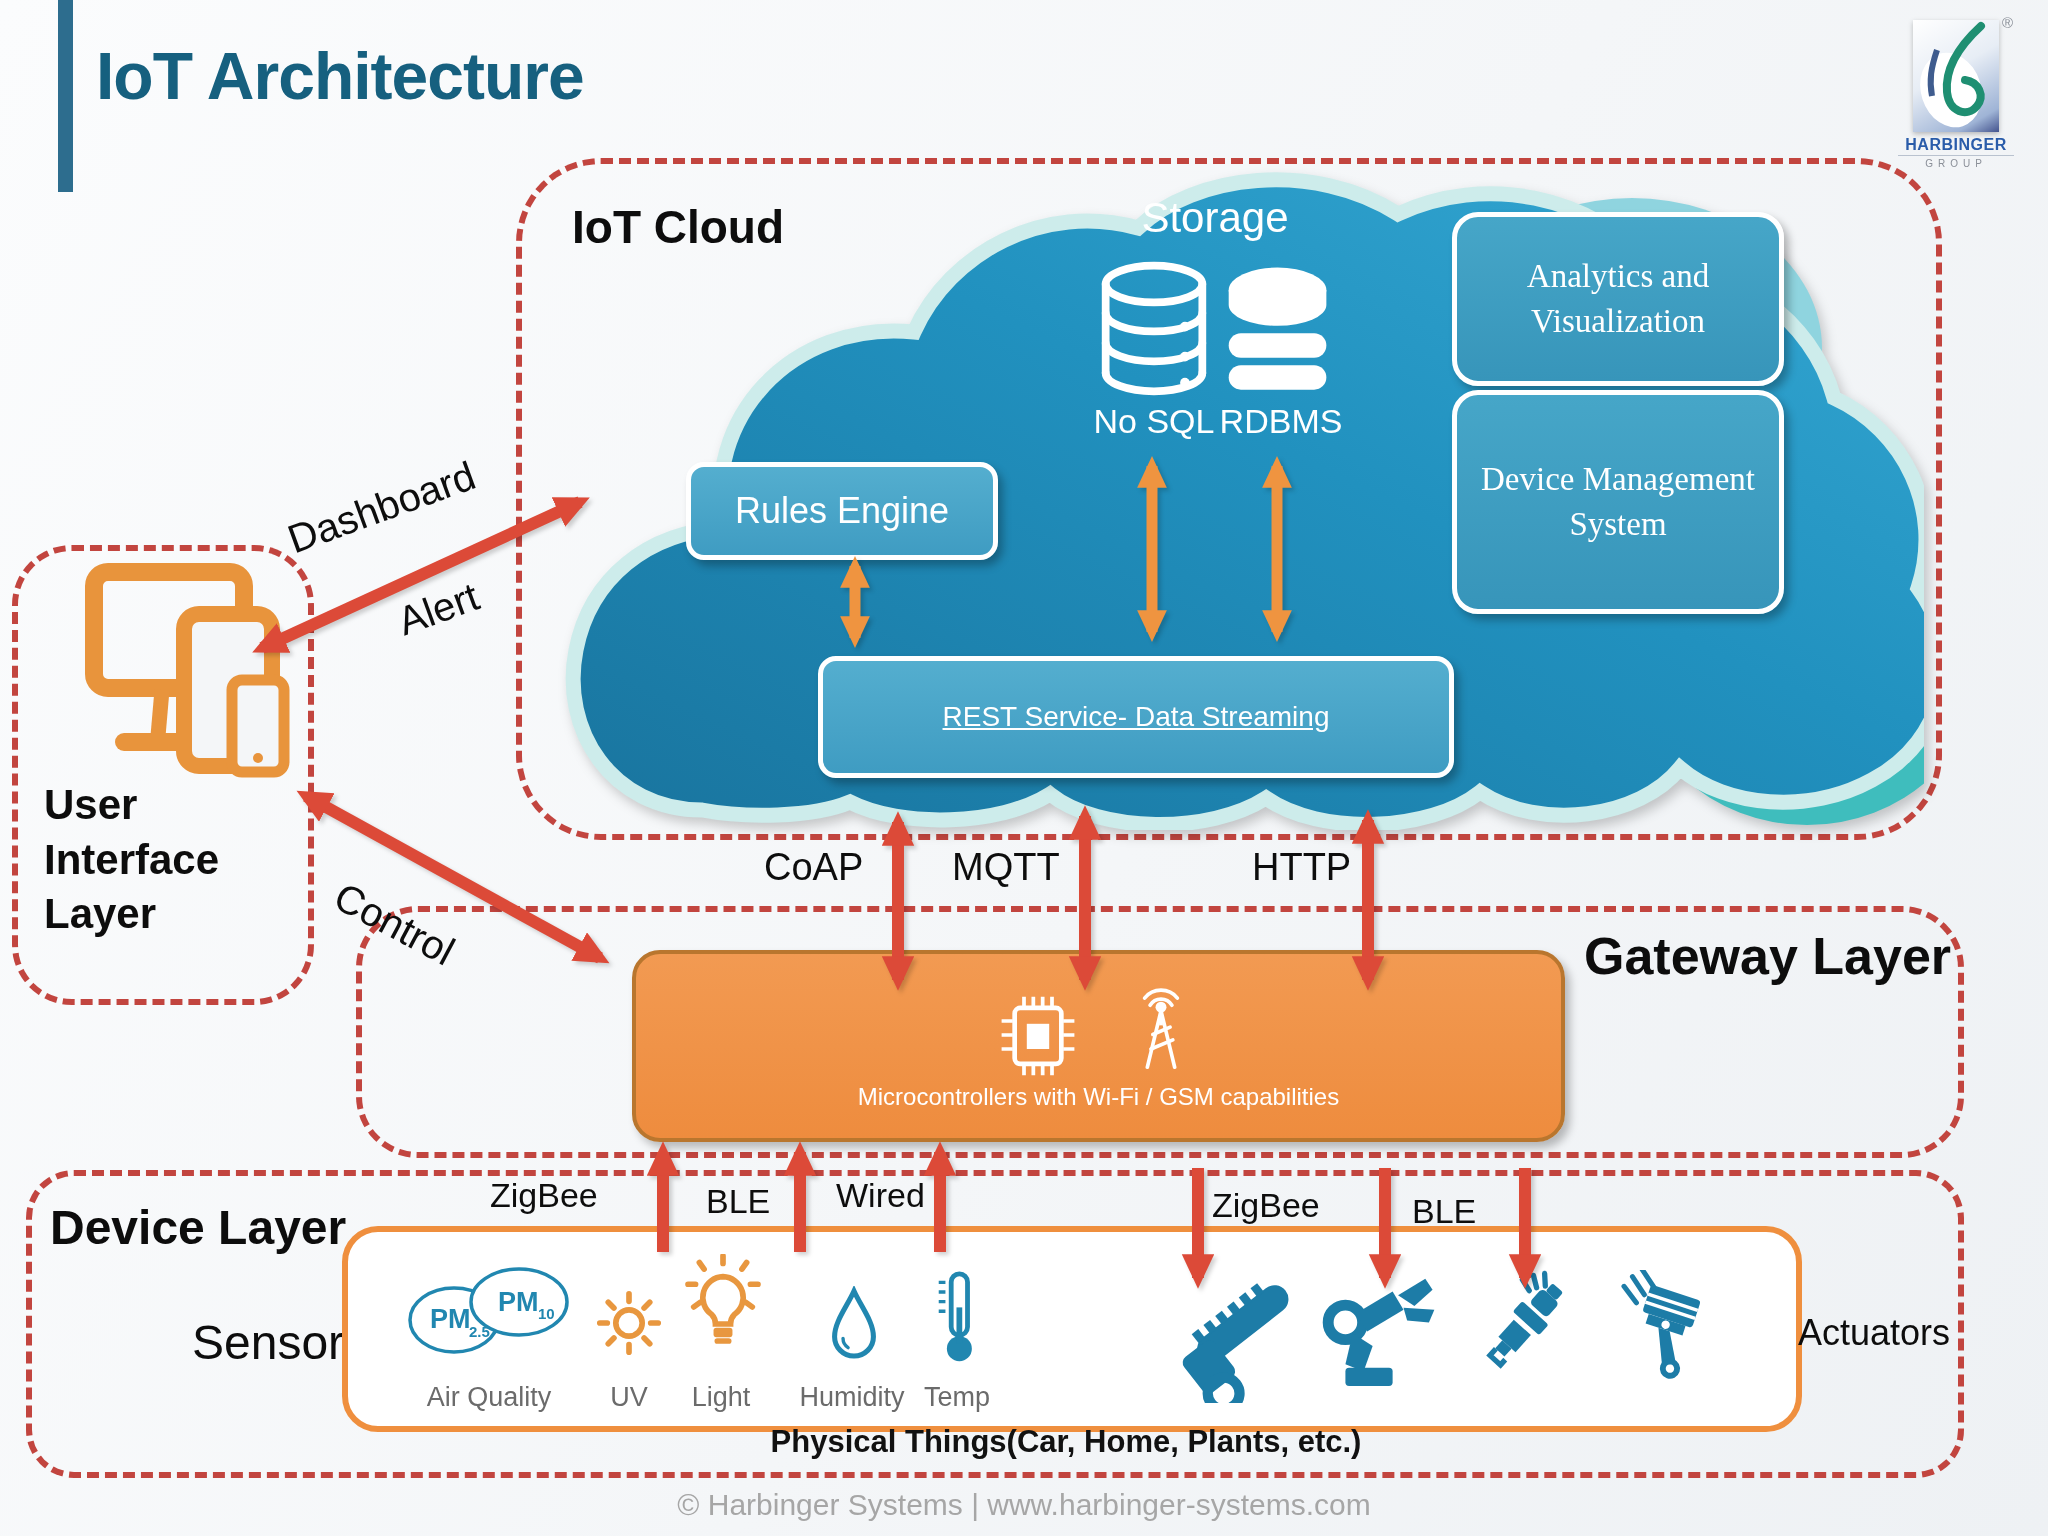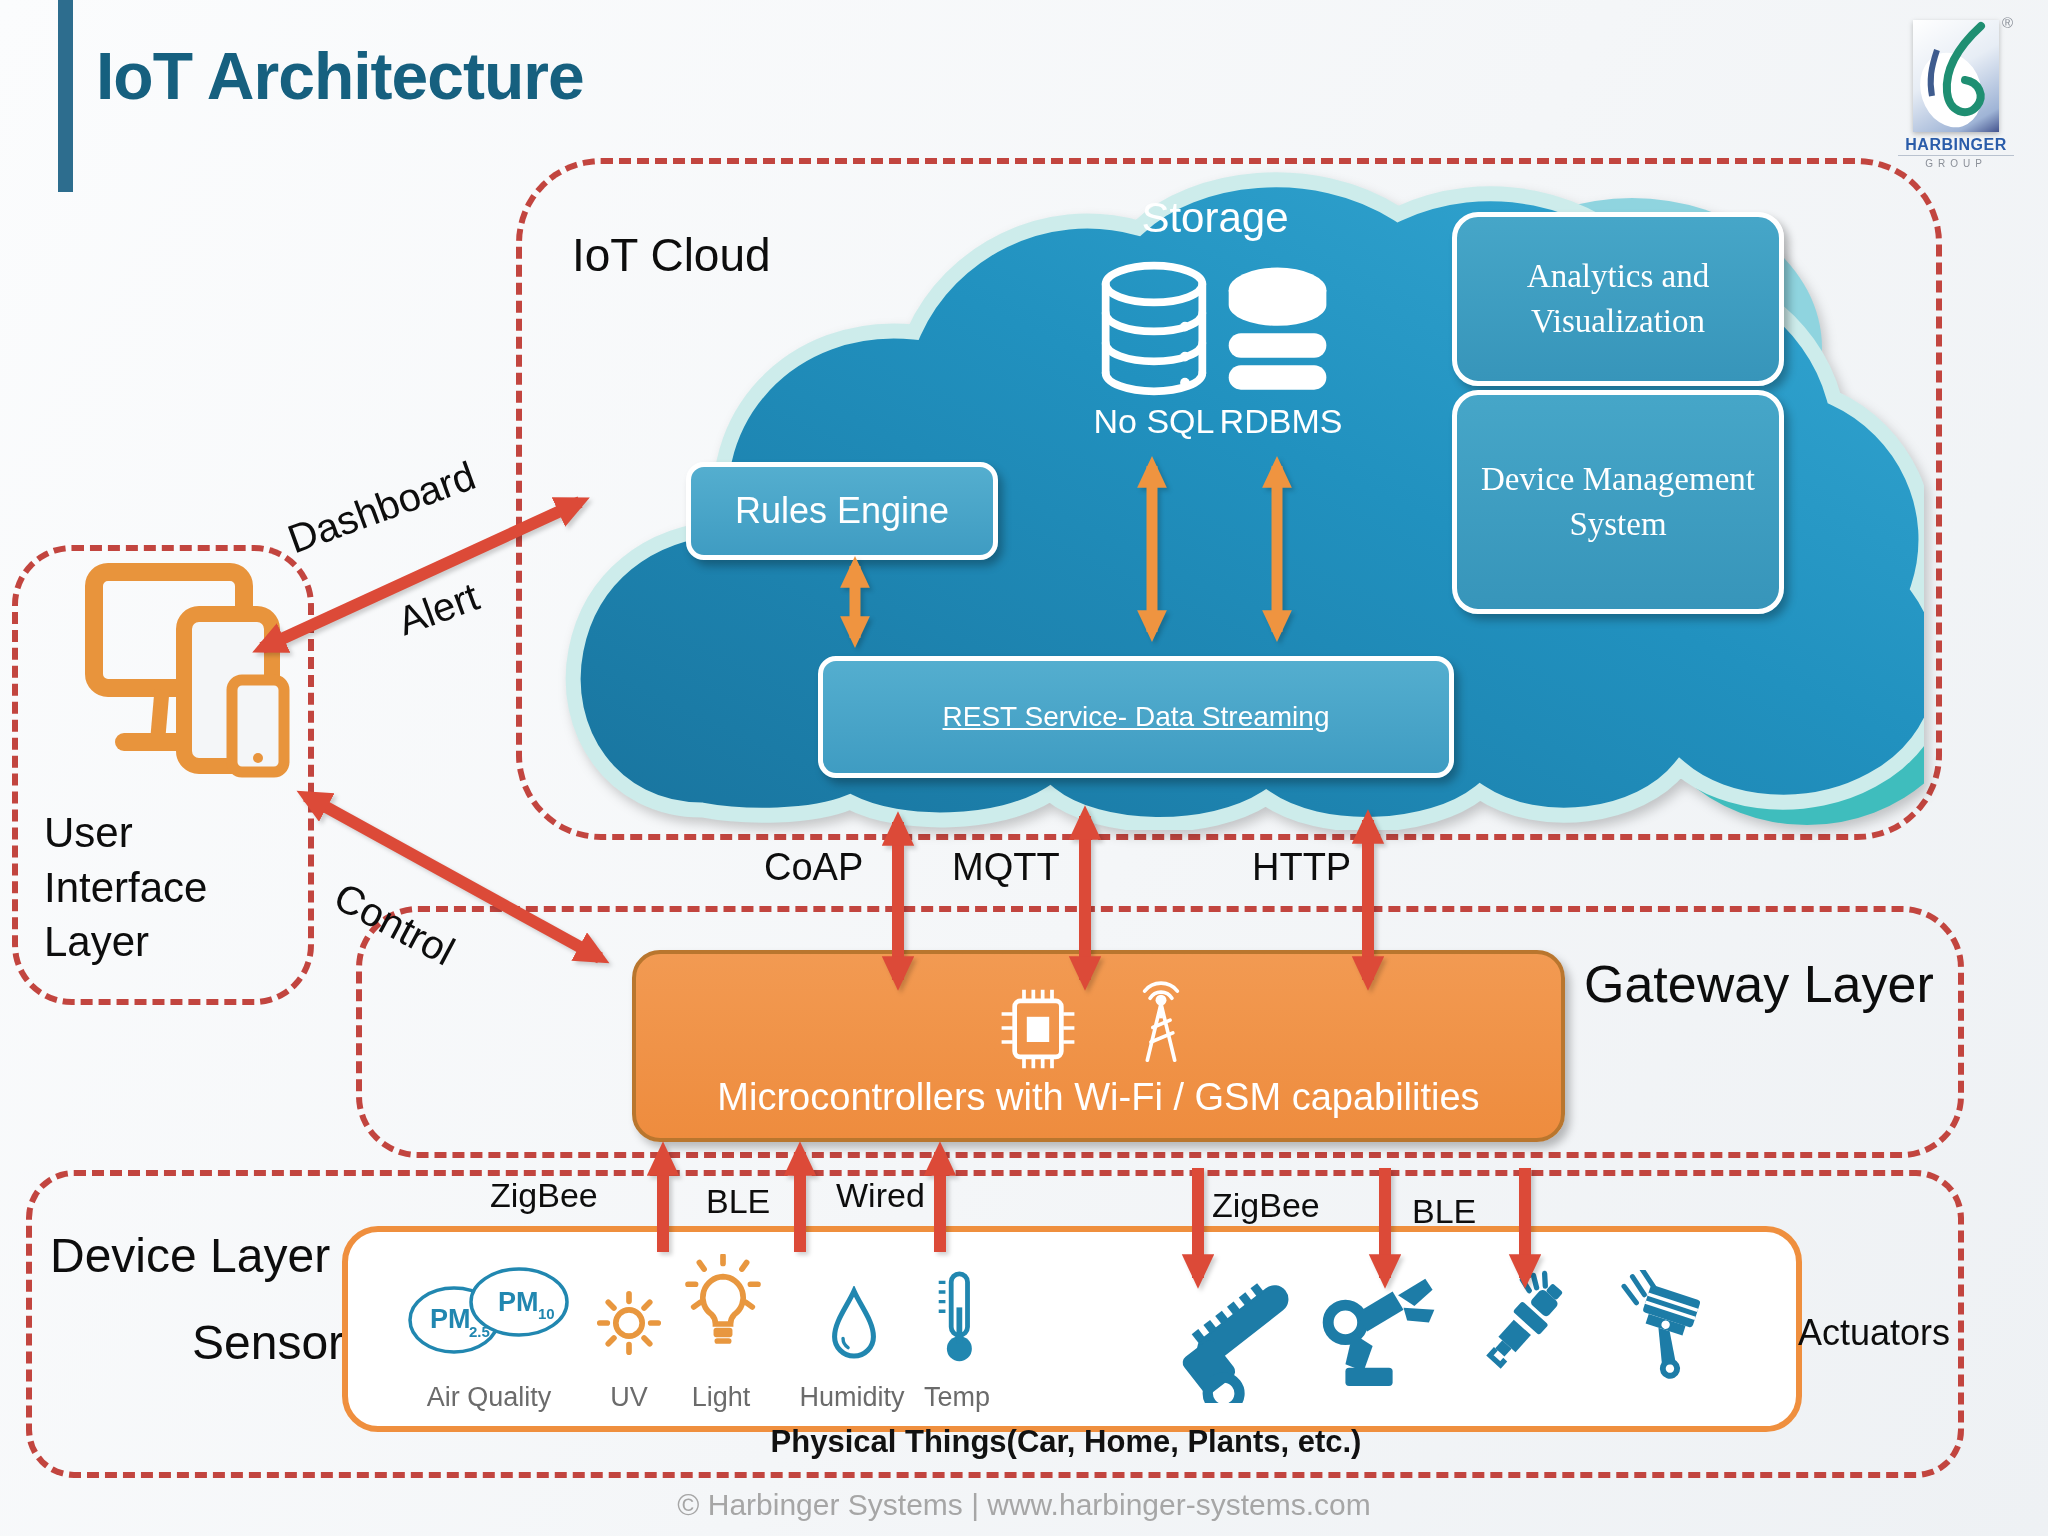--- a/index.html
+++ b/index.html
@@ -18,21 +18,21 @@
     box-shadow:0 2px 5px rgba(0,0,0,.25);}
   .logo-reg{position:absolute;right:-14px;top:-6px;font-size:15px;color:#8a8f98;}
   .logo-brand{margin-top:4px;font-size:16px;font-weight:700;color:#2a5caa;letter-spacing:.5px;}
   .logo-group{font-size:10px;color:#8a8f98;letter-spacing:5px;margin-top:1px;border-top:1px solid #b9c2cf;padding-top:2px;}
   
   .dashed{border:6px dashed #c2453f;background:transparent;}
   .cloud-container{left:516px;top:158px;width:1414px;height:670px;border-radius:85px;}
   .ui-container{left:12px;top:545px;width:290px;height:448px;border-radius:60px;}
   .gateway-container{left:356px;top:906px;width:1596px;height:240px;border-radius:62px;}
   .device-container{left:26px;top:1170px;width:1926px;height:296px;border-radius:48px;}
-  .layer-heading{font-weight:400;color:#0d0d0d;margin-top:28px;}
+  .layer-heading{font-weight:700;color:#0d0d0d;}
   .h-cloud{left:572px;top:200px;font-size:46px;}
   .h-gateway{left:1584px;top:926px;font-size:52px;}
   .h-device{left:50px;top:1200px;font-size:48px;}
   .h-ui{left:44px;top:778px;width:240px;font-size:42px;line-height:1.3;}
   
   .cloud-box{border:5px solid #ffffff;border-radius:18px;color:#fff;
     display:flex;align-items:center;justify-content:center;text-align:center;
     box-shadow:5px 6px 8px rgba(0,0,0,.28);
     background:linear-gradient(180deg,#54aecf 0%,#3f9cc2 100%);}
   .panel{border-radius:26px;background:linear-gradient(180deg,#46a6c8 0%,#3795ba 100%);font-family:Liberation Serif, serif;}
@@ -43,21 +43,21 @@
   .storage-label{left:1110px;top:194px;width:210px;text-align:center;font-size:42px;color:#fff;}
   .db-label{top:402px;text-align:center;font-size:34px;color:#fff;}
   .nosql-label{left:1076px;width:156px;}
   .rdbms-label{left:1208px;width:146px;}
   
   .gateway-box{left:632px;top:950px;width:925px;height:184px;border-radius:28px;
     background:linear-gradient(180deg,#f29a52 0%,#ee8c3e 100%);
     border:4px solid #b9762e;box-shadow:5px 6px 8px rgba(0,0,0,.25);
     display:flex;flex-direction:column;align-items:center;justify-content:center;gap:6px;}
   .gw-icons{display:flex;gap:40px;align-items:flex-end;}
-  .gw-label{color:#fff;font-size:38px;}
+  .gw-label{color:#fff;font-size:24px;}
   
   .device-inner{left:342px;top:1226px;width:1448px;height:194px;border:6px solid #ef8f3e;border-radius:36px;background:#ffffff;}
   .sensor-name{top:1382px;text-align:center;font-size:27px;color:#6b6b6b;}
   .plain-label{color:#0d0d0d;}
   .rot{transform-origin:left top;white-space:nowrap;}
   .footer{left:0;top:1488px;width:2048px;text-align:center;font-size:30px;color:#a6a6a6;}
   .physical{left:342px;top:1424px;width:1448px;text-align:center;font-size:31px;font-weight:600;}
   .overlay{left:0;top:0;width:2048px;height:1536px;pointer-events:none;
     filter:drop-shadow(3px 3px 2px rgba(0,0,0,.18));}
   .cloud-svg{left:552px;top:168px;filter:drop-shadow(4px 6px 6px rgba(0,0,0,.2));}

